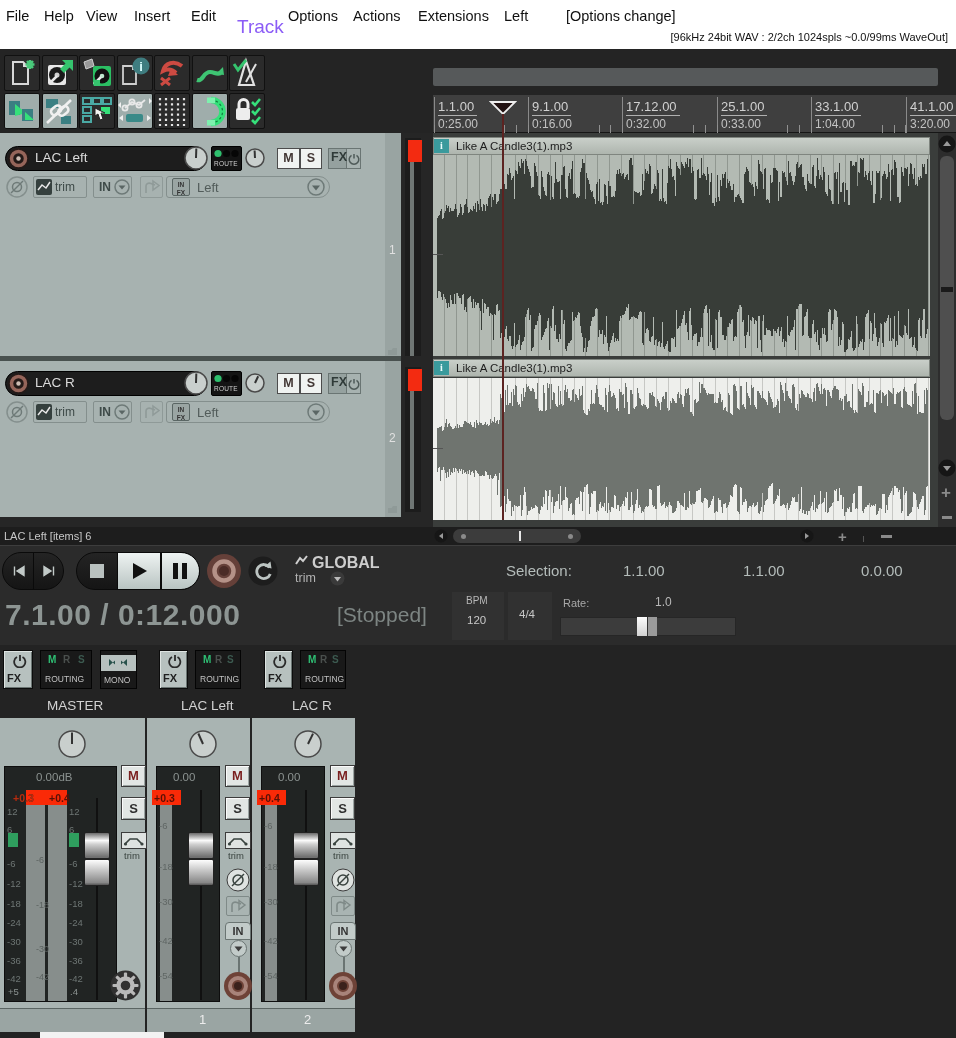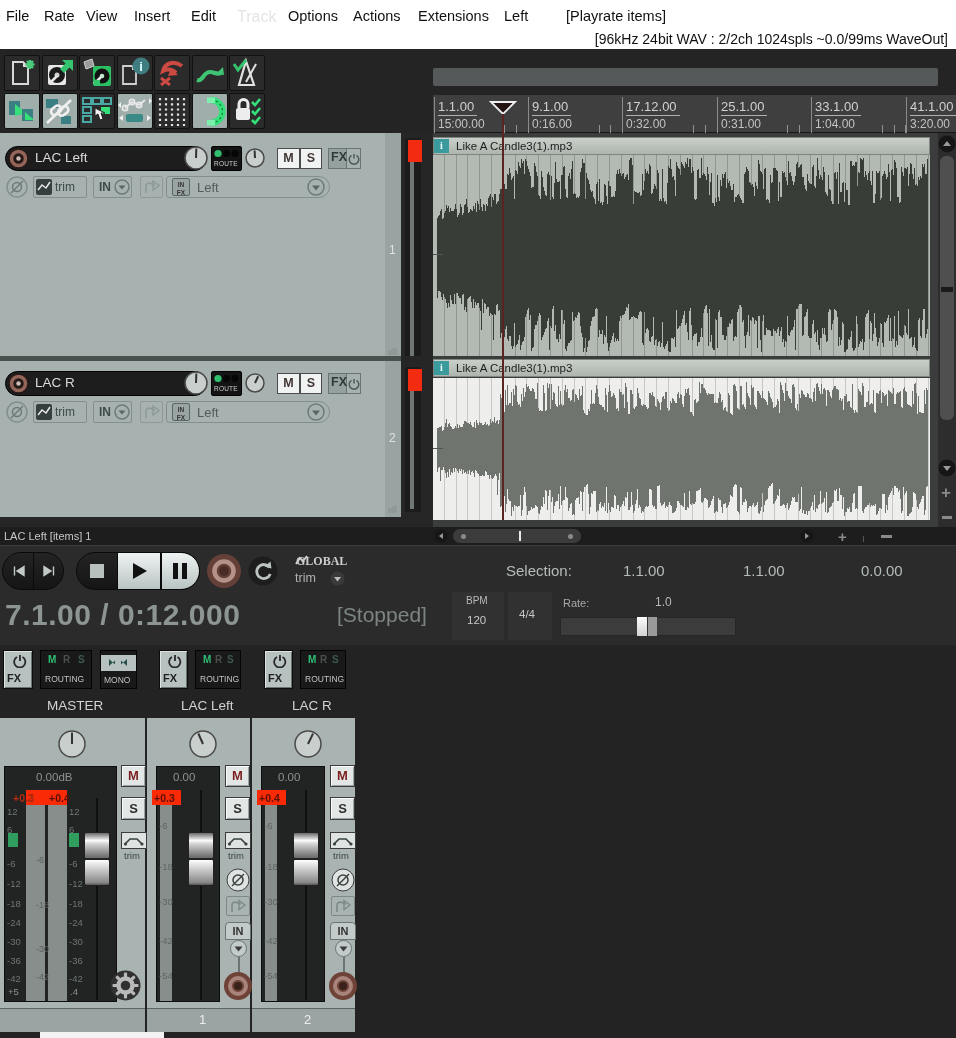--- a/index.html
+++ b/index.html
@@ -1,29 +1,29 @@
 <!DOCTYPE html>
 <html><head><meta charset="utf-8"><style>
 *{margin:0;padding:0;box-sizing:border-box;font-family:"Liberation Sans",sans-serif;}
 body{width:956px;height:1038px;position:relative;overflow:hidden;background:#1f1f1f;}
 .ab{position:absolute;}
 </style></head><body>
 <div style="position:absolute;left:0px;top:0px;width:956px;height:49px;background:#ffffff;"></div>
 <div style="position:absolute;left:6px;top:8px;font-size:14.5px;color:#111;white-space:nowrap;">File</div>
-<div style="position:absolute;left:44px;top:8px;font-size:14.5px;color:#111;white-space:nowrap;">Rate</div>
+<div style="position:absolute;left:44px;top:8px;font-size:14.5px;color:#111;white-space:nowrap;">Help</div>
 <div style="position:absolute;left:86px;top:8px;font-size:14.5px;color:#111;white-space:nowrap;">View</div>
 <div style="position:absolute;left:134px;top:8px;font-size:14.5px;color:#111;white-space:nowrap;">Insert</div>
 <div style="position:absolute;left:191px;top:8px;font-size:14.5px;color:#111;white-space:nowrap;">Edit</div>
-<div style="position:absolute;left:237px;top:8px;font-size:16px;color:#e5e5e5;white-space:nowrap;">Track</div>
+<div style="position:absolute;left:237px;top:16px;font-size:19px;color:#8b5cf6;white-space:nowrap;">Track</div>
 <div style="position:absolute;left:288px;top:8px;font-size:14.5px;color:#111;white-space:nowrap;">Options</div>
 <div style="position:absolute;left:353px;top:8px;font-size:14.5px;color:#111;white-space:nowrap;">Actions</div>
 <div style="position:absolute;left:418px;top:8px;font-size:14.5px;color:#111;white-space:nowrap;">Extensions</div>
 <div style="position:absolute;left:504px;top:8px;font-size:14.5px;color:#111;white-space:nowrap;">Left</div>
-<div style="position:absolute;left:566px;top:8px;font-size:14.5px;color:#111;white-space:nowrap;">[Playrate items]</div>
-<div style="position:absolute;right:8px;top:31px;font-size:14px;color:#111;white-space:nowrap;">[96kHz 24bit WAV : 2/2ch 1024spls ~0.0/99ms WaveOut]</div>
+<div style="position:absolute;left:566px;top:8px;font-size:14.5px;color:#111;white-space:nowrap;">[Options change]</div>
+<div style="position:absolute;right:8px;top:31px;font-size:11px;color:#111;white-space:nowrap;">[96kHz 24bit WAV : 2/2ch 1024spls ~0.0/99ms WaveOut]</div>
 <div style="position:absolute;left:0px;top:49px;width:956px;height:84px;background:#242424;"></div>
 <div style="position:absolute;left:433px;top:68px;width:505px;height:18px;background:#56595a;border-radius:2px;"></div>
 <div style="position:absolute;left:4.0px;top:55px;width:36px;height:36px;background:#2b2b2b;border:1px solid #111;border-radius:2px;"><svg width="34" height="34">
       <path d="M8 6h10l5 5v17H8z" fill="#2a2a2a" stroke="#d8d8d8" stroke-width="2"></path>
       <path d="M18 6l5 5h-5z" fill="#d8d8d8"></path>
       <g stroke="#49c97a" stroke-width="2.4">
         <path d="M25 4v9M20.5 8.5h9M22 5l6 7M28 5l-6 7"></path>
       </g>
     </svg></div>
 <div style="position:absolute;left:41.5px;top:55px;width:36px;height:36px;background:#2b2b2b;border:1px solid #111;border-radius:2px;"><svg width="34" height="34">
@@ -258,30 +258,30 @@
 <div style="position:absolute;left:408px;top:140px;width:14px;height:22px;background:#f32b11;"></div>
 <div style="position:absolute;left:408px;top:369px;width:14px;height:22px;background:#f32b11;"></div>
 <div style="position:absolute;left:410px;top:162px;width:4px;height:194px;background:#6f7674;"></div>
 <div style="position:absolute;left:410px;top:391px;width:4px;height:118px;background:#6f7674;"></div>
 <div style="position:absolute;left:388px;top:348px;width:9px;height:7px;background:#8f9a98;clip-path:polygon(0 100%,0 30%,40% 30%,55% 0,100% 0,100% 100%);"></div>
 <div style="position:absolute;left:388px;top:506px;width:9px;height:7px;background:#8f9a98;clip-path:polygon(0 100%,0 30%,40% 30%,55% 0,100% 0,100% 100%);"></div>
 <div style="position:absolute;left:433px;top:95px;width:523px;height:432px;background:#3a3d3b;"></div>
 <div style="position:absolute;left:433px;top:95px;width:523px;height:38px;background:#3f3f3f;border-bottom:1px solid #161616;"></div>
 <div style="position:absolute;left:434px;top:97px;width:1px;height:36px;background:#8a8a8a;"></div>
 <div style="position:absolute;left:438px;top:99px;font-size:13px;color:#d0d0d0;white-space:nowrap;border-bottom:1px solid #b0b0b0;padding:0 3px 1px 0;">1.1.00</div>
-<div style="position:absolute;left:438px;top:117px;font-size:12px;color:#c3c3c3;white-space:nowrap;">15:00.00</div>
+<div style="position:absolute;left:438px;top:117px;font-size:12px;color:#c3c3c3;white-space:nowrap;">0:25.00</div>
 <div style="position:absolute;left:528px;top:97px;width:1px;height:36px;background:#8a8a8a;"></div>
 <div style="position:absolute;left:532px;top:99px;font-size:13px;color:#d0d0d0;white-space:nowrap;border-bottom:1px solid #b0b0b0;padding:0 3px 1px 0;">9.1.00</div>
 <div style="position:absolute;left:532px;top:117px;font-size:12px;color:#c3c3c3;white-space:nowrap;">0:16.00</div>
 <div style="position:absolute;left:622px;top:97px;width:1px;height:36px;background:#8a8a8a;"></div>
 <div style="position:absolute;left:626px;top:99px;font-size:13px;color:#d0d0d0;white-space:nowrap;border-bottom:1px solid #b0b0b0;padding:0 3px 1px 0;">17.12.00</div>
 <div style="position:absolute;left:626px;top:117px;font-size:12px;color:#c3c3c3;white-space:nowrap;">0:32.00</div>
 <div style="position:absolute;left:717px;top:97px;width:1px;height:36px;background:#8a8a8a;"></div>
 <div style="position:absolute;left:721px;top:99px;font-size:13px;color:#d0d0d0;white-space:nowrap;border-bottom:1px solid #b0b0b0;padding:0 3px 1px 0;">25.1.00</div>
-<div style="position:absolute;left:721px;top:117px;font-size:12px;color:#c3c3c3;white-space:nowrap;">0:31.00</div>
+<div style="position:absolute;left:721px;top:117px;font-size:12px;color:#c3c3c3;white-space:nowrap;">0:33.00</div>
 <div style="position:absolute;left:811px;top:97px;width:1px;height:36px;background:#8a8a8a;"></div>
 <div style="position:absolute;left:815px;top:99px;font-size:13px;color:#d0d0d0;white-space:nowrap;border-bottom:1px solid #b0b0b0;padding:0 3px 1px 0;">33.1.00</div>
 <div style="position:absolute;left:815px;top:117px;font-size:12px;color:#c3c3c3;white-space:nowrap;">1:04.00</div>
 <div style="position:absolute;left:906px;top:97px;width:1px;height:36px;background:#8a8a8a;"></div>
 <div style="position:absolute;left:910px;top:99px;font-size:13px;color:#d0d0d0;white-space:nowrap;border-bottom:1px solid #b0b0b0;padding:0 3px 1px 0;">41.1.00</div>
 <div style="position:absolute;left:910px;top:117px;font-size:12px;color:#c3c3c3;white-space:nowrap;">3:20.00</div>
 <div style="position:absolute;left:434px;top:125px;width:1px;height:8px;background:#909090;"></div>
 <div style="position:absolute;left:504px;top:125px;width:1px;height:8px;background:#909090;"></div>
 <div style="position:absolute;left:516px;top:125px;width:1px;height:8px;background:#909090;"></div>
 <div style="position:absolute;left:528px;top:125px;width:1px;height:8px;background:#909090;"></div>
@@ -330,21 +330,21 @@
   </svg>
 <div style="position:absolute;left:940px;top:156px;width:14px;height:264px;background:#4f4f4f;border-radius:6px;"></div>
 <div style="position:absolute;left:941px;top:287px;width:12px;height:5px;background:#1a1a1a;"></div>
 <svg class="ab" style="left:938px;top:459px" width="18" height="18">
     <circle cx="9" cy="9" r="8.5" fill="#161616"></circle>
     <path d="M5 7l4 5 4-5z" fill="#9a9a9a"></path>
   </svg>
 <div style="position:absolute;left:941px;top:483px;font-size:17px;color:#8a8a8a;white-space:nowrap;font-weight:bold;">+</div>
 <div style="position:absolute;left:942px;top:516px;width:10px;height:3px;background:#8a8a8a;"></div>
 <div style="position:absolute;left:0px;top:527px;width:956px;height:18px;background:#1d1d1d;"></div>
-<div style="position:absolute;left:4px;top:530px;font-size:11px;color:#c8c8c8;white-space:nowrap;">LAC Left [items] 1</div>
+<div style="position:absolute;left:4px;top:530px;font-size:11px;color:#c8c8c8;white-space:nowrap;">LAC Left [items] 6</div>
 <svg class="ab" style="left:434px;top:529px" width="14" height="14">
     <circle cx="7" cy="7" r="6.5" fill="#161616"></circle>
     <path d="M9 4l-4 3 4 3z" fill="#9a9a9a"></path>
   </svg>
 <div style="position:absolute;left:453px;top:529px;width:128px;height:14px;background:#3c3c3c;border-radius:7px;"></div>
 <div style="position:absolute;left:461px;top:534px;width:5px;height:5px;background:#8a8a8a;border-radius:50%;"></div>
 <div style="position:absolute;left:568px;top:534px;width:5px;height:5px;background:#8a8a8a;border-radius:50%;"></div>
 <div style="position:absolute;left:519px;top:531px;width:2px;height:10px;background:#e8e8e8;"></div>
 <svg class="ab" style="left:800px;top:529px" width="14" height="14">
     <circle cx="7" cy="7" r="6.5" fill="#161616"></circle>
@@ -377,21 +377,21 @@
     <circle cx="18" cy="18" r="5" fill="#4a2b26"></circle>
   </svg>
 <svg class="ab" style="left:248px;top:556px" width="30" height="30">
     <circle cx="15" cy="15" r="14.5" fill="#1d1d1d"></circle>
     <path d="M21.5 11.5a7 7 0 10.8 6.5" fill="none" stroke="#bcc4c2" stroke-width="2.8"></path>
     <path d="M22.5 5.5l1 7-7-2z" fill="#bcc4c2"></path>
   </svg>
 <svg class="ab" style="left:295px;top:555px" width="14" height="10">
     <path d="M1 9l4-6 3 3 4-5" fill="none" stroke="#cfcfcf" stroke-width="2"></path>
   </svg>
-<div style="position:absolute;left:296px;top:554px;font-size:12px;color:#cdcdcd;white-space:nowrap;font-weight:bold;font-family:Liberation Serif, serif;">GLOBAL</div>
+<div style="position:absolute;left:312px;top:554px;font-size:16px;color:#cdcdcd;white-space:nowrap;font-weight:bold;">GLOBAL</div>
 <div style="position:absolute;left:295px;top:571px;font-size:12.5px;color:#b2b2b2;white-space:nowrap;">trim</div>
 <svg class="ab" style="left:330px;top:571px" width="15" height="15">
     <circle cx="7.5" cy="7.5" r="7" fill="#3a3a3a"></circle>
     <path d="M4 6h7l-3.5 4.5z" fill="#bbb"></path>
   </svg>
 <div style="position:absolute;left:5px;top:598px;font-size:30px;color:#8d9593;white-space:nowrap;font-weight:bold;letter-spacing:0.5px;">7.1.00 / 0:12.000</div>
 <div style="position:absolute;left:337px;top:603px;font-size:21px;color:#7d8583;white-space:nowrap;">[Stopped]</div>
 <div style="position:absolute;left:506px;top:562px;font-size:15px;color:#b4bcba;white-space:nowrap;">Selection:</div>
 <div style="position:absolute;left:623px;top:562px;font-size:15px;color:#b4bcba;white-space:nowrap;">1.1.00</div>
 <div style="position:absolute;left:743px;top:562px;font-size:15px;color:#b4bcba;white-space:nowrap;">1.1.00</div>

